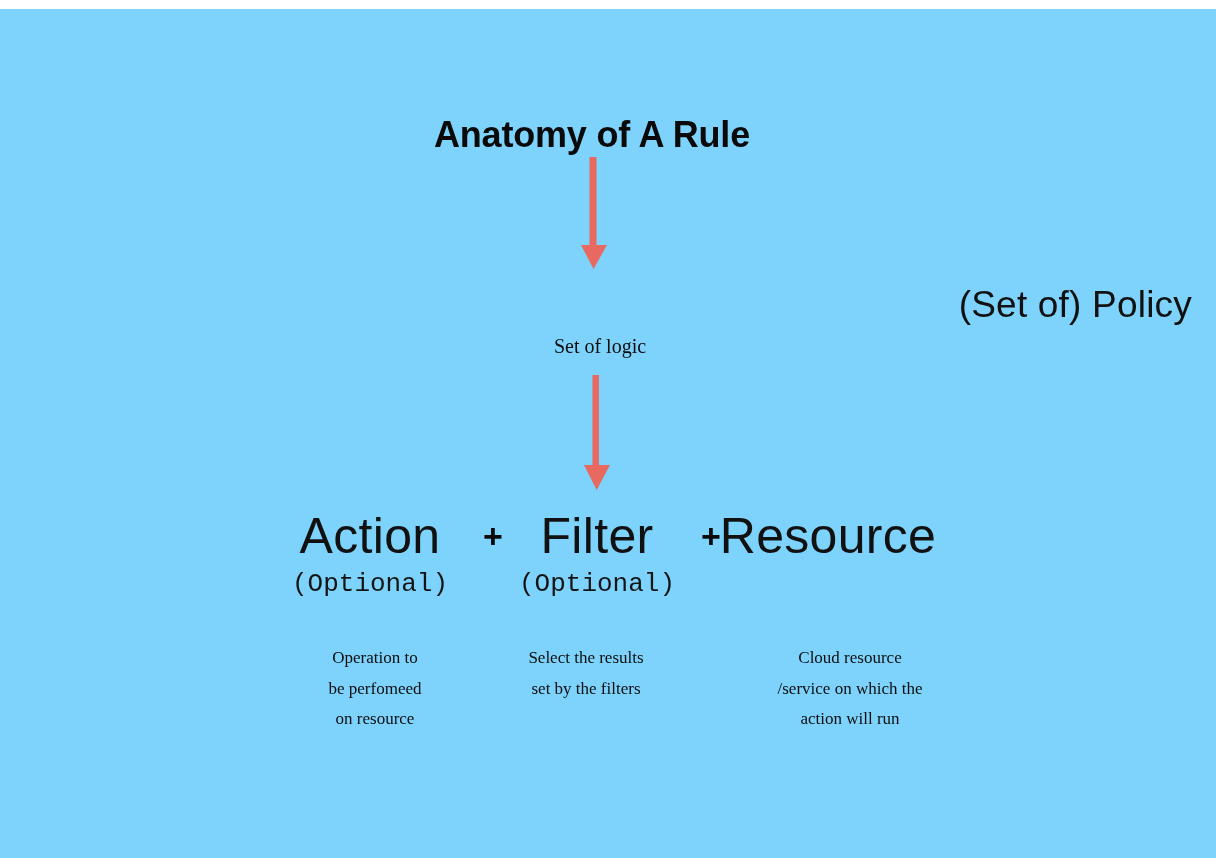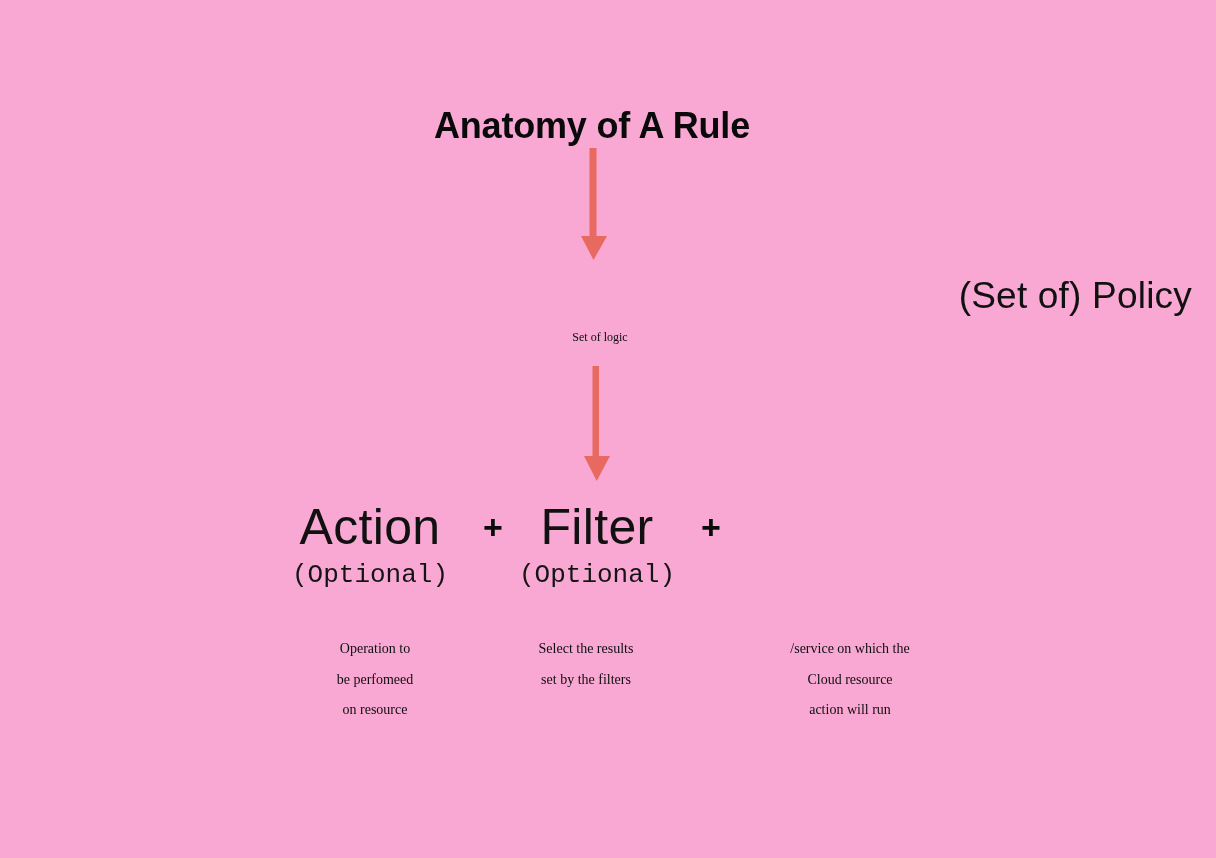--- a/index.html
+++ b/index.html
@@ -14,21 +14,22 @@
     position: relative;
     overflow: hidden;
     font-family: "Liberation Sans", sans-serif;
     color: #000000;
     -webkit-font-smoothing: antialiased;
   }
 
   .canvas {
     position: absolute;
     inset: 0;
-    background: #f9a8d4;
+    background: #7dd3fc;
+    margin-top: 9px;
   }
 
   
   .diagram-title {
     position: absolute;
     left: 0;
     top: 103px;
     width: 1184px;
     text-align: center;
     font-family: "Liberation Sans", sans-serif;
@@ -75,21 +76,21 @@
     white-space: nowrap;
   }
   .policy-sub {
     position: absolute;
     left: 0;
     top: 324px;
     width: 1200px;
     text-align: center;
     font-family: "Liberation Serif", serif;
     font-weight: 400;
-    font-size: 12px;
+    font-size: 20px;
     line-height: 26px;
     color: #0d0d0d;
     white-space: nowrap;
   }
 
   
   .components-row {
     position: absolute;
     left: 0;
     top: 498px;
@@ -142,21 +143,21 @@
   .optional-action { left: 250px; }
   .optional-filter { left: 477px; }
 
   
   .description {
     position: absolute;
     top: 634px;
     text-align: center;
     font-family: "Liberation Serif", serif;
     font-weight: 400;
-    font-size: 14px;
+    font-size: 17px;
     line-height: 30.5px;
     color: #0d0d0d;
   }
   .desc-action   { left: 255px; width: 240px; }
   .desc-filter   { left: 466px; width: 240px; }
   .desc-resource { left: 715px; width: 270px; }
   .description .line { display: block; white-space: nowrap; }
 </style>
 </head>
 <body>
@@ -184,35 +185,36 @@
 
   <div class="components-row">
     <div class="component-term term-action">Action</div>
 
     <div class="plus-sign plus-1">+</div>
 
     <div class="component-term term-filter">Filter</div>
 
     <div class="plus-sign plus-2">+</div>
 
+    <div class="component-term term-resource">Resource</div>
   </div>
 
   <div class="optional-tag optional-action">(Optional)</div>
   <div class="optional-tag optional-filter">(Optional)</div>
 
   <div class="description desc-action">
     <span class="line">Operation to</span>
     <span class="line">be perfomeed</span>
     <span class="line">on resource</span>
   </div>
 
   <div class="description desc-filter">
     <span class="line">Select the results</span>
     <span class="line">set by the filters</span>
   </div>
 
   <div class="description desc-resource">
+    <span class="line">Cloud resource</span>
     <span class="line">/service on which the</span>
-    <span class="line">Cloud resource</span>
     <span class="line">action will run</span>
   </div>
 
 </div>
 
 </body></html>

